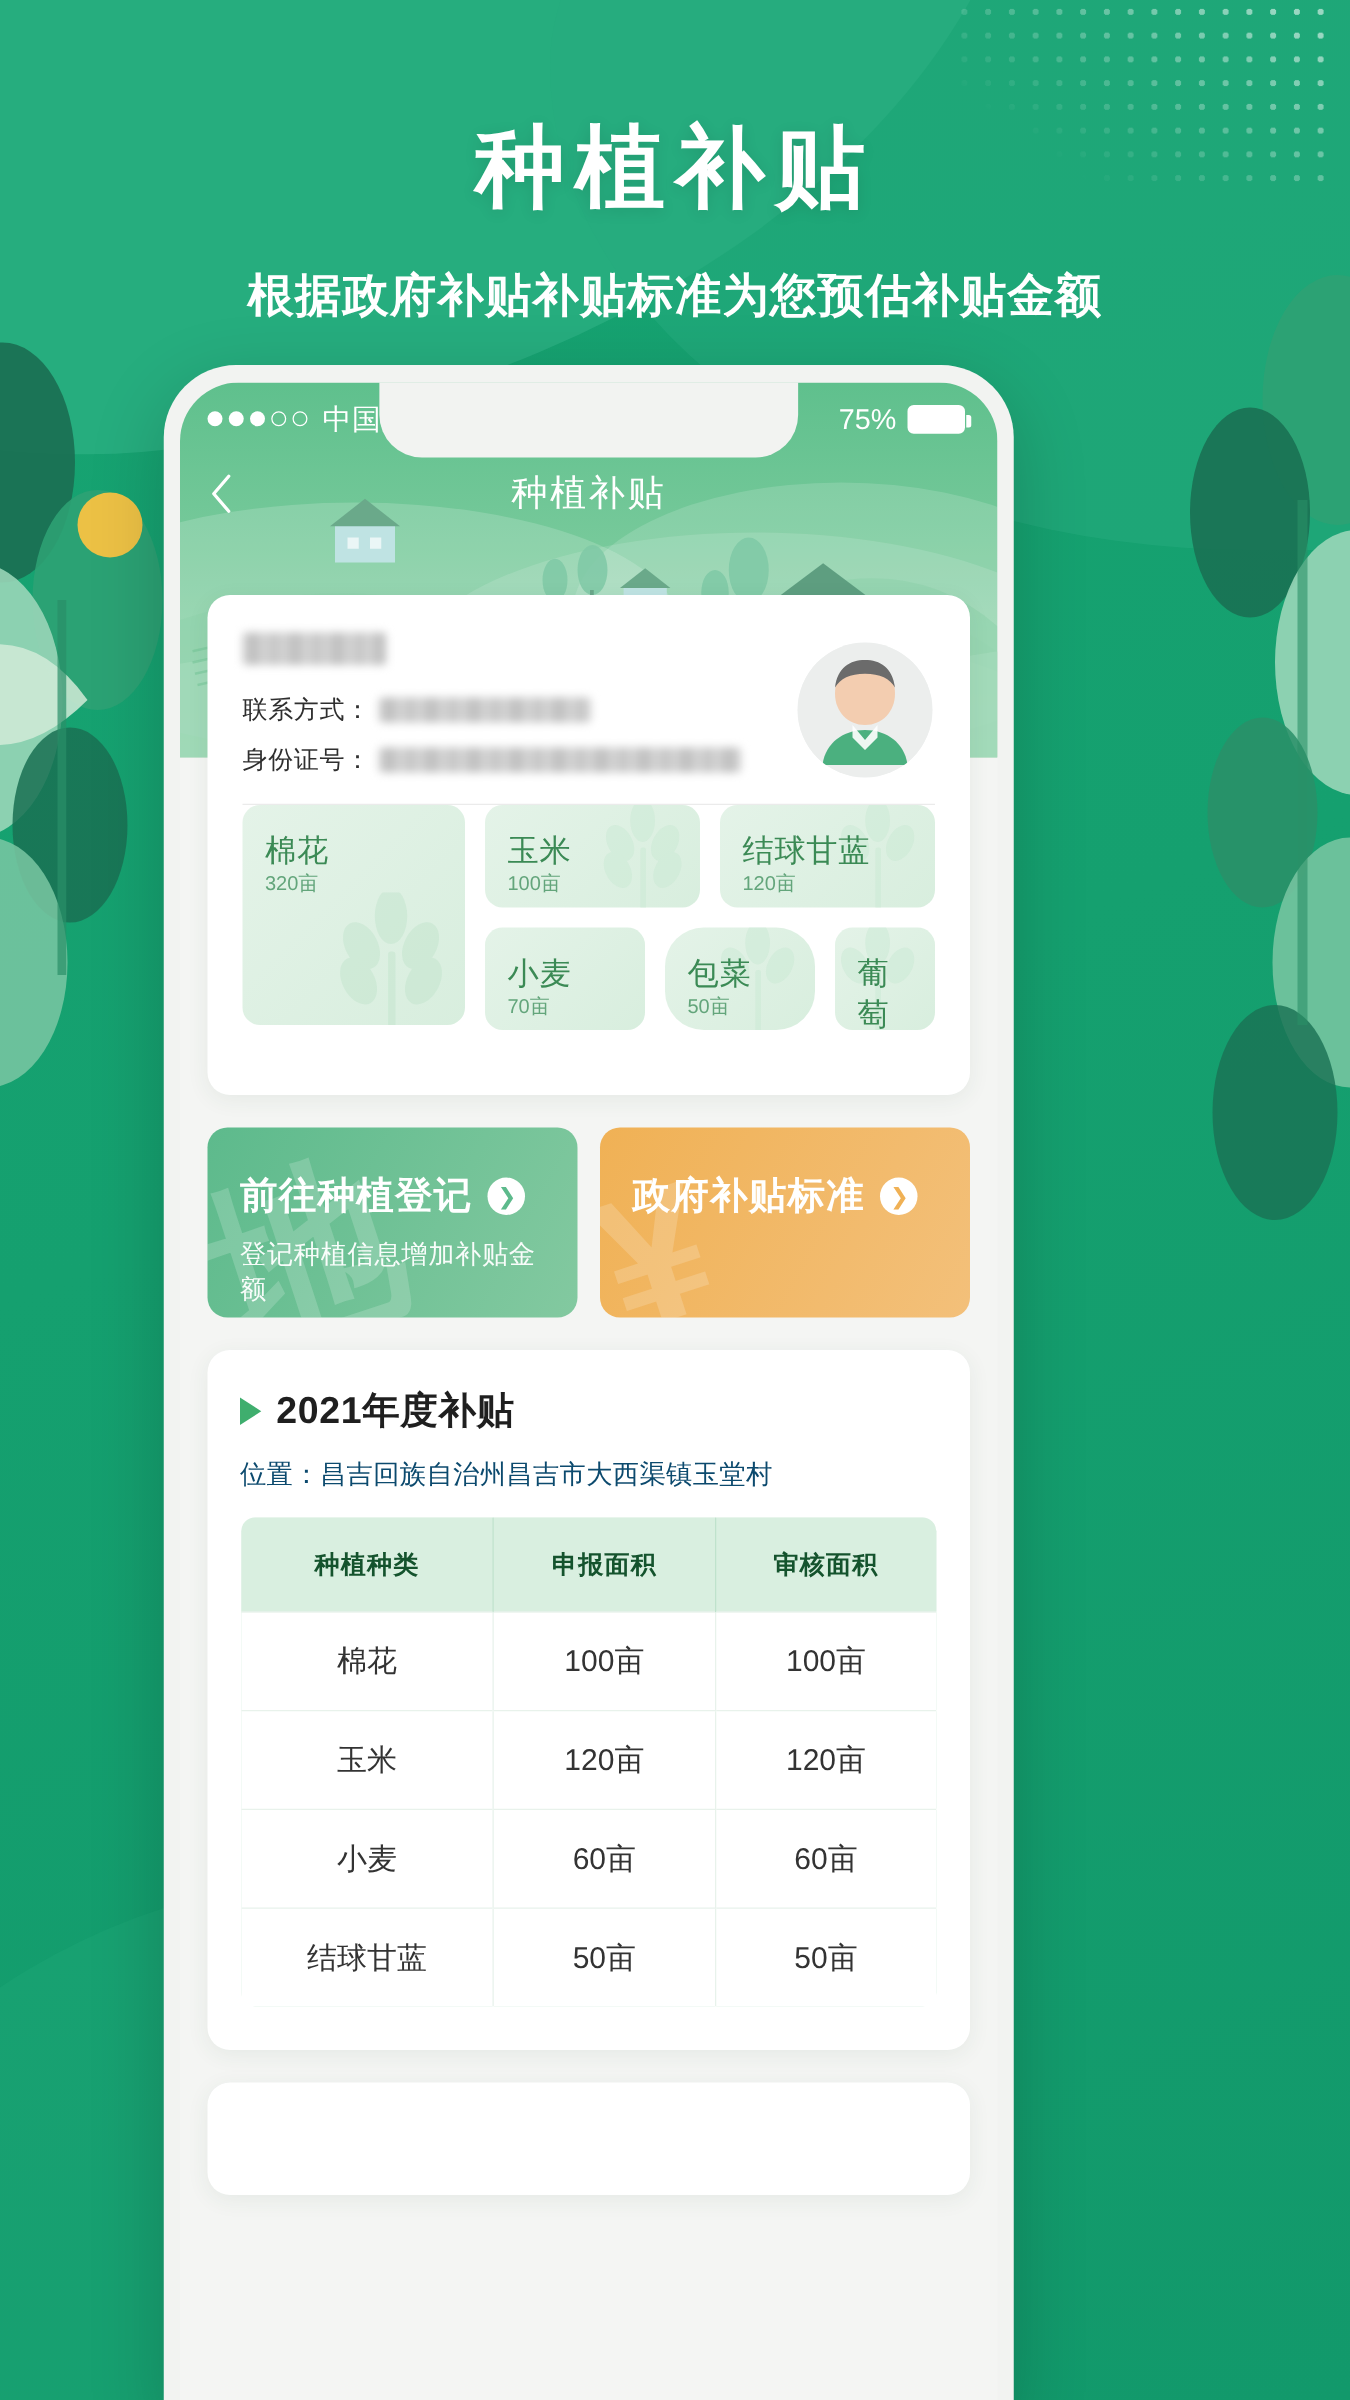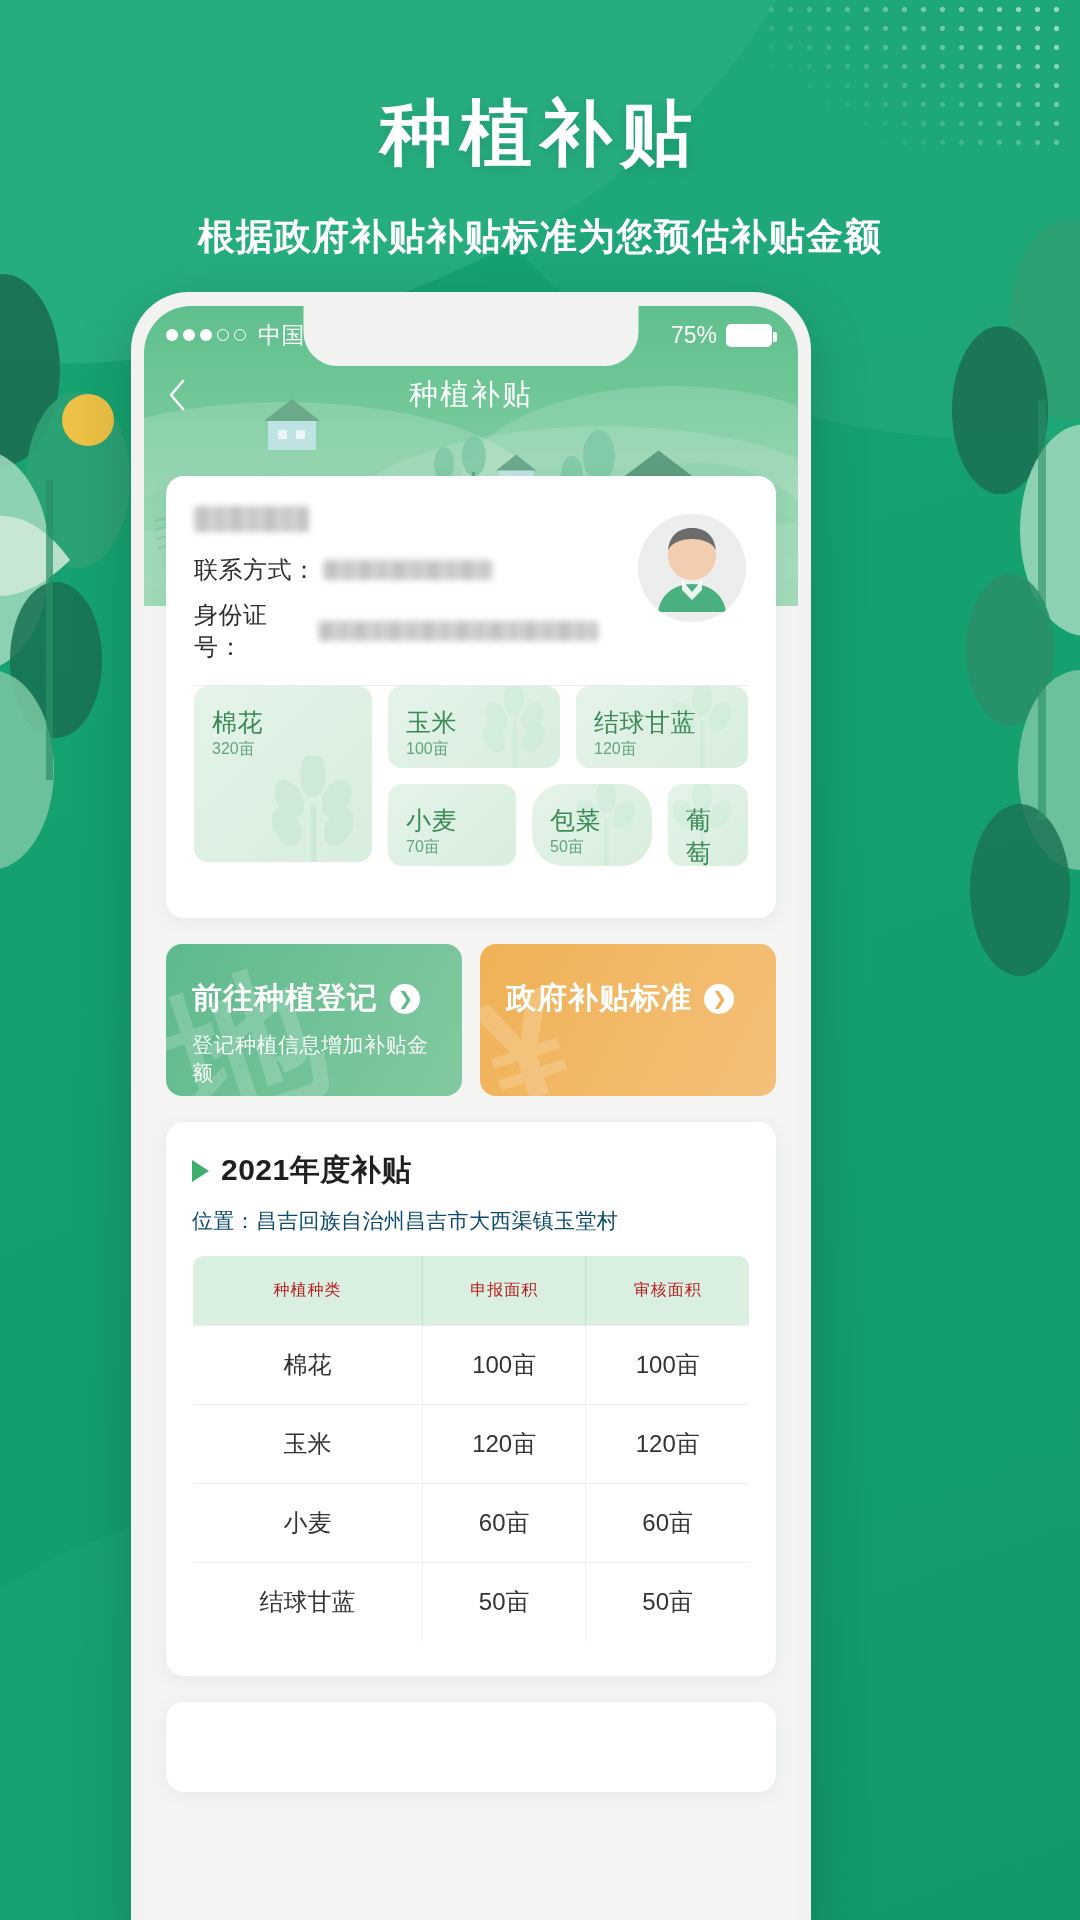--- a/index.html
+++ b/index.html
@@ -176,21 +176,21 @@
   .redact {
     display: inline-block; vertical-align: middle;
     border-radius: 3px;
     background: repeating-linear-gradient(90deg,
       #cfcfcf 0px, #bdbdbd 9px, #d6d6d6 17px, #c4c4c4 26px, #dadada 34px);
     filter: blur(3.4px);
   }
   .r-name { width: 115px; height: 26px; margin-bottom: 22px; }
   .info-row {
     display: flex; align-items: center;
-    font-size: 24px; color: #333333; margin-bottom: 13px;
+    font-size: 20px; color: #333333; margin-bottom: 13px;
     letter-spacing: .5px;
   }
   .info-row .lbl { color: #2f2f2f; }
   .r-phone { width: 170px; height: 20px; margin-left: 6px; }
   .r-id    { width: 290px; height: 20px; margin-left: 6px; }
 
   .avatar {
     position: absolute; right: 30px; top: 38px;
     width: 108px; height: 108px; border-radius: 50%;
     background: #eef0ef; overflow: hidden;
@@ -280,22 +280,22 @@
   }
 
   table.tbl {
     width: 100%; margin-top: 20px;
     border-collapse: collapse;
     border: 1.5px solid #bfe2cc;
     border-radius: 12px;
     overflow: hidden;
   }
   table.tbl th {
-    background: #d9efe0; color: #b91c1c;
-    font-size: 16px; font-weight: 400;
+    background: #d9efe0; color: #14532d;
+    font-size: 20px; font-weight: 700;
     padding: 24px 0; letter-spacing: 1px;
     border-right: 1.5px solid #bfe2cc;
   }
   table.tbl th:last-child { border-right: none; text-align: center; }
   table.tbl td {
     background: #ffffff; color: #333333;
     font-size: 24px; text-align: center;
     padding: 23px 0;
     border-right: 1.5px solid #e8f2eb;
     border-top: 1.5px solid #e8f2eb;

